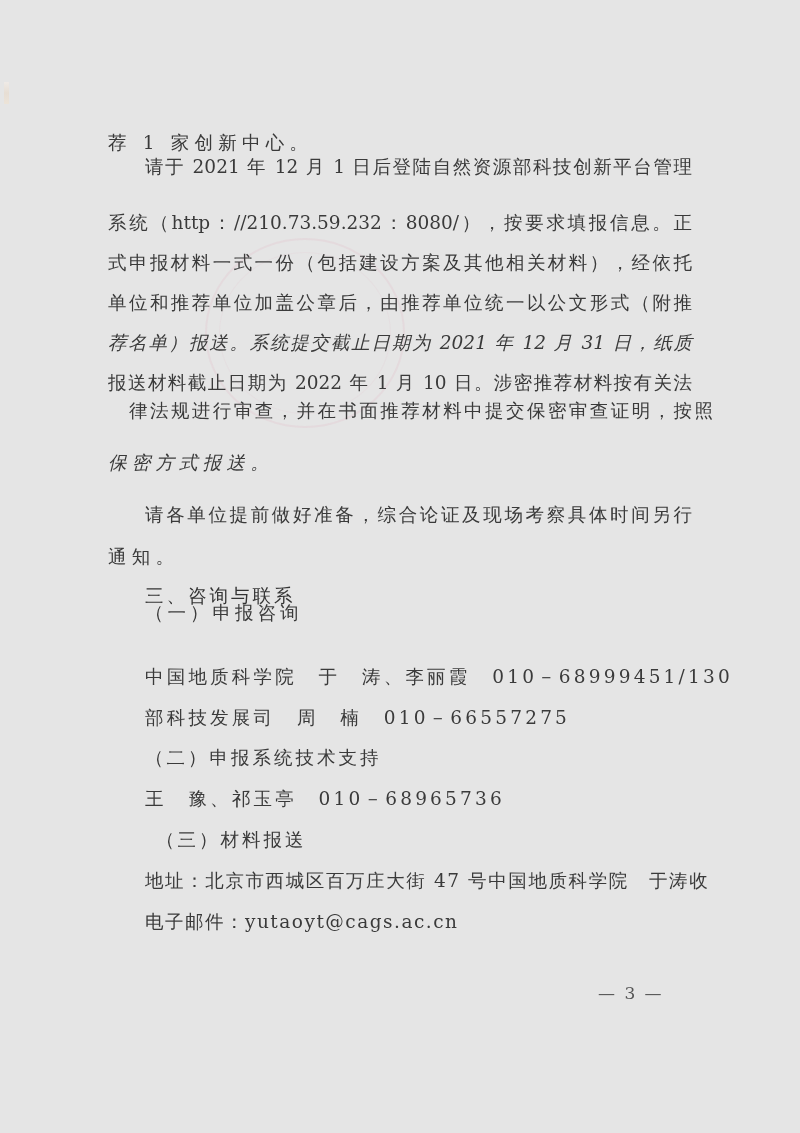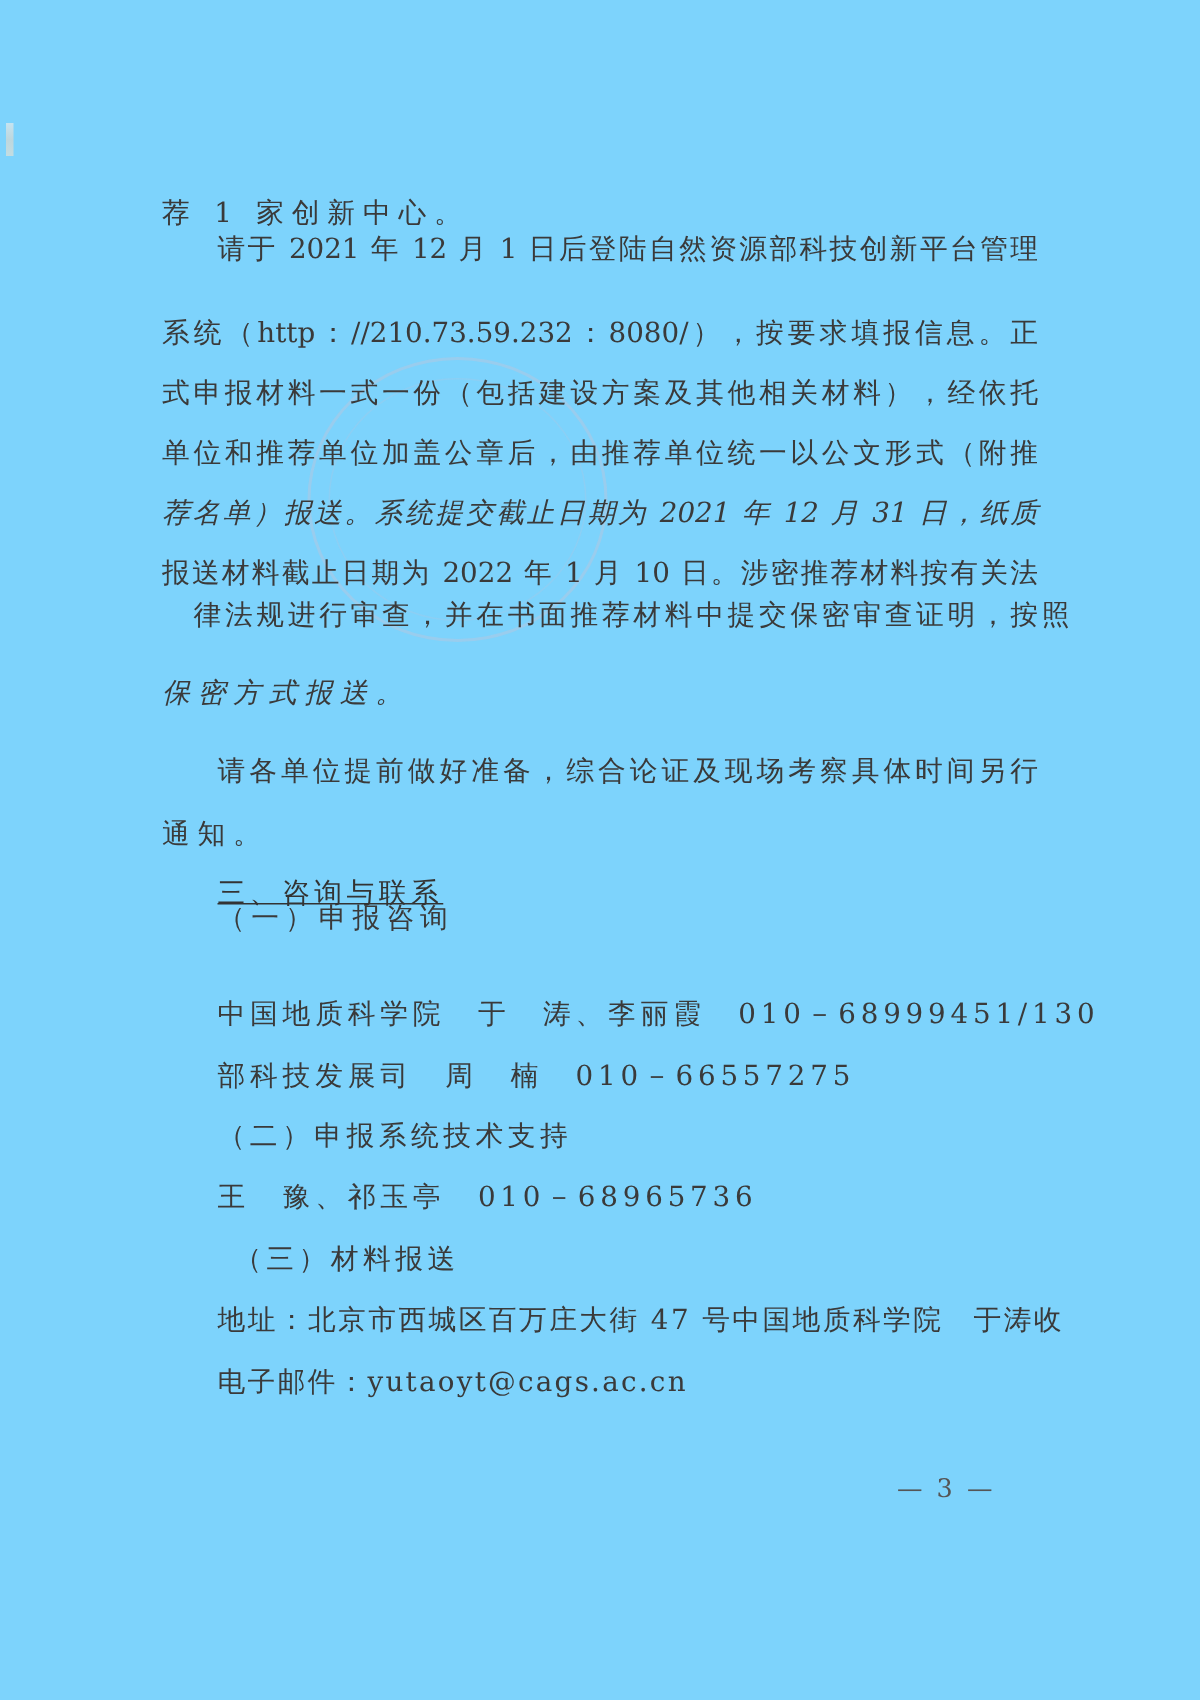--- a/index.html
+++ b/index.html
@@ -12,21 +12,21 @@
       height: 1133px;
       position: relative;
       overflow: hidden;
       font-family: "DejaVu Serif", "Liberation Serif", serif;
       color: #3a3a3a;
     }
     .page {
       position: absolute;
       left: 0; top: 0;
       width: 800px; height: 1133px;
-      background: #7dd3fc;
+      background: #e5e5e5;
     }
     .margin-mark {
       position: absolute;
       left: 4px;
       top: 82px;
       width: 5px;
       height: 22px;
       background: linear-gradient(#f5eee8, #e8d9c8, #f1e3d0);
       opacity: 0.6;
     }
@@ -67,21 +67,20 @@
       text-align: justify;
       text-align-last: justify;
       letter-spacing: 0;
     }
     .indent { left: 37px; }
     .heading {
       font-family: "DejaVu Sans", "Liberation Sans", sans-serif;
       font-weight: normal;
       color: #333;
       letter-spacing: 3px;
-      text-decoration: underline;
     }
     .page-number {
       position: absolute;
       left: 598px;
       top: 983px;
       font-size: 17px;
       color: #555;
       letter-spacing: 2px;
       white-space: pre;
     }

